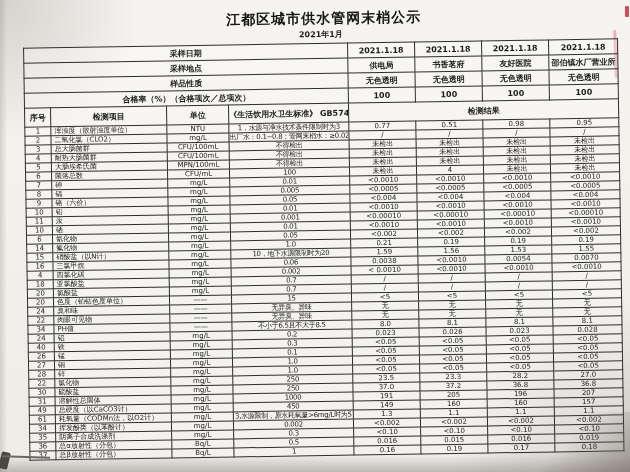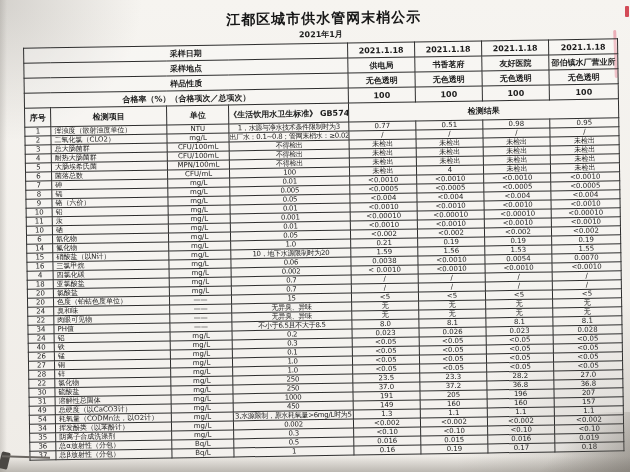--- a/index.html
+++ b/index.html
@@ -417,21 +417,21 @@
           <td>49</td>
           <td class="item">总硬度（以CaCO3计）</td>
           <td>mg/L</td>
           <td class="standard">450</td>
           <td>149</td>
           <td>160</td>
           <td>160</td>
           <td>157</td>
         </tr>
         <tr class="data-row">
-          <td>54</td>
+          <td>61</td>
           <td class="item">耗氧量（CODMn法，以O2计）</td>
           <td>mg/L</td>
           <td class="standard">3,水源限制，原水耗氧量&gt;6mg/L时为5</td>
           <td>1.3</td>
           <td>1.1</td>
           <td>1.1</td>
           <td>1.1</td>
         </tr>
         <tr class="data-row">
           <td>34</td>

